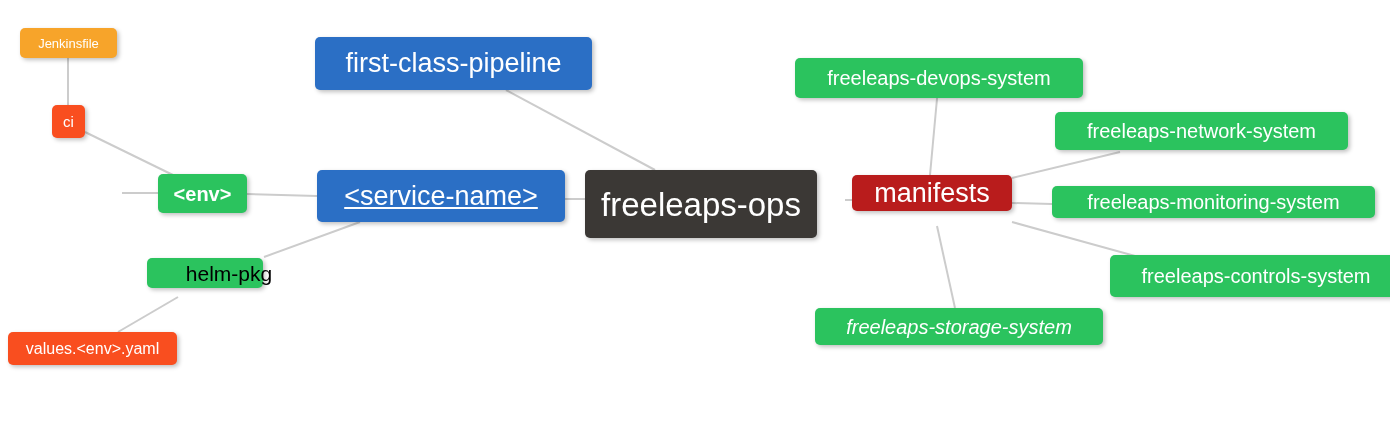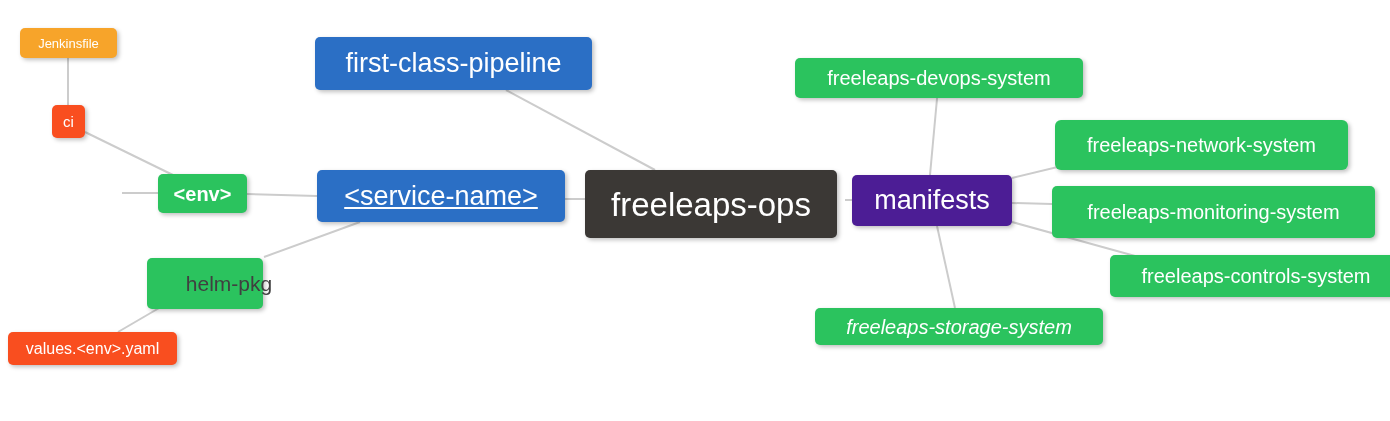--- a/index.html
+++ b/index.html
@@ -50,24 +50,24 @@
       <line x1="845" y1="200" x2="852" y2="200" stroke="#CCCCCC" stroke-width="2"></line>
       <line x1="930" y1="175" x2="940" y2="66" stroke="#CCCCCC" stroke-width="2"></line>
       <line x1="1012" y1="178" x2="1120" y2="152" stroke="#CCCCCC" stroke-width="2"></line>
       <line x1="1012" y1="203" x2="1052" y2="204" stroke="#CCCCCC" stroke-width="2"></line>
       <line x1="1012" y1="222" x2="1135" y2="256" stroke="#CCCCCC" stroke-width="2"></line>
       <line x1="937" y1="226" x2="955" y2="308" stroke="#CCCCCC" stroke-width="2"></line>
     </svg>
     <div class="node" style="left: 20px; top: 28px; width: 97px; height: 30px; font-size: 13px; background: rgb(247, 164, 42); color: rgb(255, 255, 255);">Jenkinsfile</div>
     <div class="node" style="left: 52px; top: 105px; width: 33px; height: 33px; font-size: 15px; background: rgb(249, 78, 31); color: rgb(255, 255, 255);">ci</div>
     <div class="node" style="left: 158px; top: 174px; width: 89px; height: 39px; font-size: 20px; background: rgb(43, 195, 94); color: rgb(255, 255, 255); font-weight: bold;">&lt;env&gt;</div>
-    <div class="node" style="left: 147px; top: 258px; width: 116px; height: 51px; font-size: 21px; background: rgb(43, 195, 94); color: #404040; padding-left: 48px;">helm-pkg</div>
+    <div class="node" style="left: 147px; top: 258px; width: 116px; height: 30px; font-size: 21px; background: rgb(43, 195, 94); color: #000000; padding-left: 48px;">helm-pkg</div>
     <div class="node" style="left: 8px; top: 332px; width: 169px; height: 33px; font-size: 16px; background: rgb(249, 78, 31); color: rgb(255, 255, 255);">values.&lt;env&gt;.yaml</div>
     <div class="node" style="left: 315px; top: 37px; width: 277px; height: 53px; font-size: 27px; background: rgb(43, 111, 197); color: rgb(255, 255, 255); text-align: center;">first-class-pipeline</div>
     <div class="node" style="left: 317px; top: 170px; width: 248px; height: 52px; font-size: 27px; background: rgb(43, 111, 197); color: rgb(255, 255, 255); text-decoration: underline;">&lt;service-name&gt;</div>
-    <div class="node" style="left: 585px; top: 170px; width: 252px; height: 68px; font-size: 33px; background: rgb(59, 56, 53); color: rgb(255, 255, 255);">freeleaps-ops</div>
-    <div class="node" style="left: 852px; top: 175px; width: 160px; height: 51px; font-size: 27px; background: #4c1d95; color: rgb(255, 255, 255);">manifests</div>
+    <div class="node" style="left: 585px; top: 170px; width: 232px; height: 68px; font-size: 33px; background: rgb(59, 56, 53); color: rgb(255, 255, 255);">freeleaps-ops</div>
+    <div class="node" style="left: 852px; top: 175px; width: 160px; height: 36px; font-size: 27px; background: #b91c1c; color: rgb(255, 255, 255);">manifests</div>
     <div class="node" style="left: 795px; top: 26px; width: 288px; height: 40px; font-size: 20px; background: rgb(43, 195, 94); color: rgb(255, 255, 255); margin-top: 32px;">freeleaps-devops-system</div>
-    <div class="node" style="left: 1055px; top: 120px; width: 293px; height: 50px; font-size: 20px; background: rgb(43, 195, 94); color: rgb(255, 255, 255); border-radius: 6px;">freeleaps-network-system</div>
-    <div class="node" style="left: 1052px; top: 186px; width: 323px; height: 52px; font-size: 20px; background: rgb(43, 195, 94); color: rgb(255, 255, 255);">freeleaps-monitoring-system</div>
+    <div class="node" style="left: 1055px; top: 112px; width: 293px; height: 38px; font-size: 20px; background: rgb(43, 195, 94); color: rgb(255, 255, 255);">freeleaps-network-system</div>
+    <div class="node" style="left: 1052px; top: 186px; width: 323px; height: 32px; font-size: 20px; background: rgb(43, 195, 94); color: rgb(255, 255, 255);">freeleaps-monitoring-system</div>
     <div class="node" style="left: 1062px; top: 255px; width: 292px; height: 42px; font-size: 20px; background: rgb(43, 195, 94); color: rgb(255, 255, 255); margin-left: 48px;">freeleaps-controls-system</div>
     <div class="node" style="left: 815px; top: 308px; width: 288px; height: 37px; font-size: 20px; background: rgb(43, 195, 94); color: rgb(255, 255, 255); font-style: italic;">freeleaps-storage-system</div>
   </div>
 
 </body></html>

